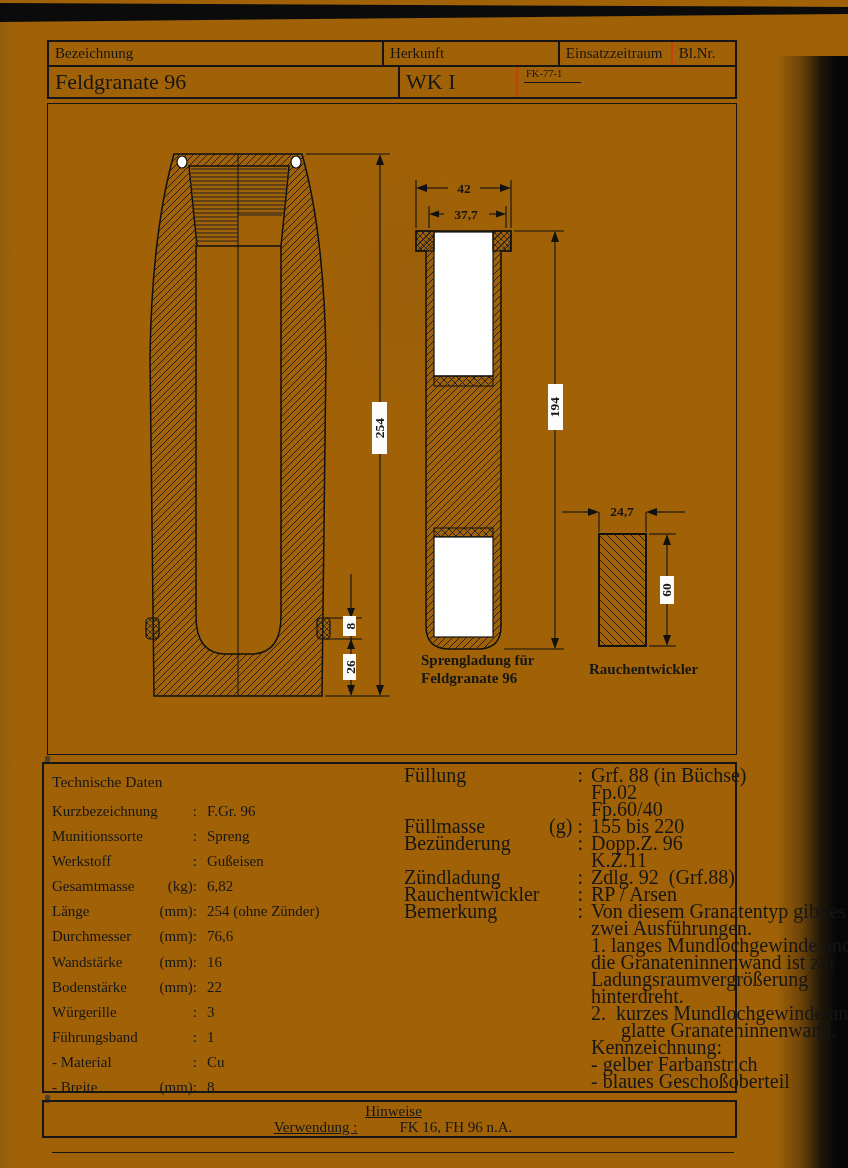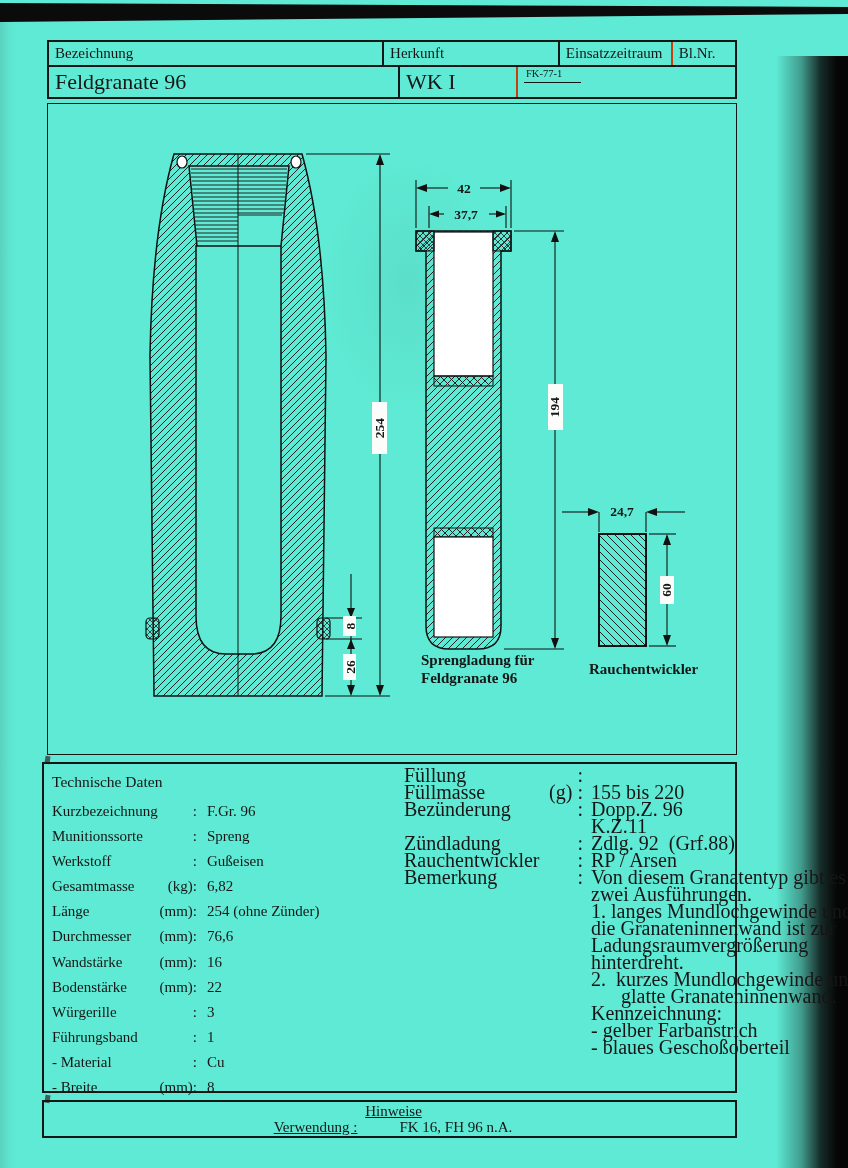--- a/index.html
+++ b/index.html
@@ -1,16 +1,16 @@
 <!DOCTYPE html>
 <html><head>
 <meta charset="utf-8">
 <style>
   html,body{margin:0;padding:0;}
-  .scan{position:relative;width:848px;height:1168px;background:#5eead4;overflow:hidden;
+  .scan{position:relative;width:848px;height:1168px;background:#a16207;overflow:hidden;
         font-family:"Liberation Serif","DejaVu Serif",serif;color:#161616;}
   
   .topbar{position:absolute;left:0;top:0;width:848px;height:24px;background:#0b0b0b;
           clip-path:polygon(0 3px,848px 7px,848px 14px,0 22px);}
   .spine{position:absolute;right:0;top:56px;width:72px;height:1112px;
          background:linear-gradient(to right,rgba(10,10,10,0) 0%,rgba(10,10,10,.35) 35%,rgba(10,10,10,.85) 62%,#060606 85%);}
   .leftedge{position:absolute;left:0;top:22px;width:16px;height:1146px;
             background:linear-gradient(to right,rgba(60,60,60,.14),rgba(60,60,60,.04) 55%,rgba(0,0,0,0));}
   .speck{position:absolute;width:5px;height:8px;background:#3a3a3a;opacity:.8;transform:rotate(8deg);}
   .speck.s1{left:45px;top:756px;} .speck.s2{left:45px;top:1095px;}
@@ -41,21 +41,21 @@
   .t-row{display:grid;grid-template-columns:100px 55px 1fr;height:25.1px;line-height:25.1px;font-size:15px;}
   .t-unit{text-align:right;padding-right:10px;}
   .fill{position:absolute;left:360px;top:3px;width:330px;font-size:20px;}
   .f-row{display:grid;grid-template-columns:145px 42px 1fr;}
   .f-label,.f-unit{line-height:17px;}
   .f-unit{text-align:right;padding-right:8px;}
   .f-val div{line-height:17px;white-space:pre;}
   
   .hw{position:absolute;left:42px;top:1100px;width:695px;height:38px;border:2px solid #161616;box-sizing:border-box;padding:1px 0 0 8px;text-align:center;}
   .hw-title{font-size:15px;line-height:16px;text-decoration:underline;}
-  .hw-row{font-size:15px;line-height:16px;border-bottom:1.6px solid #161616;width:682px;padding-bottom:1px;}
+  .hw-row{font-size:15px;line-height:16px;border-bottom:1.6px solid #161616;width:682px;padding-bottom:17px;}
   .hw-label{text-decoration:underline;}
   .hw-val{margin-left:42px;}
 </style>
 </head>
 <body>
 
 <div class="scan">
 
   <div class="topbar"></div>
   <div class="spine"></div>
@@ -275,20 +275,25 @@
         <div>- Breite</div>
         <div class="t-unit">(mm):</div>
         <div>8</div>
       </div>
     </div>
 
     <div class="fill">
       <div class="f-row">
         <div class="f-label">Füllung</div>
         <div class="f-unit">:</div>
+        <div class="f-val">
+          <div>Grf. 88 (in Büchse)</div>
+          <div>Fp.02</div>
+          <div>Fp.60/40</div>
+        </div>
       </div>
       <div class="f-row">
         <div class="f-label">Füllmasse</div>
         <div class="f-unit">(g) :</div>
         <div class="f-val">
           <div>155 bis 220</div>
         </div>
       </div>
       <div class="f-row">
         <div class="f-label">Bezünderung</div>

